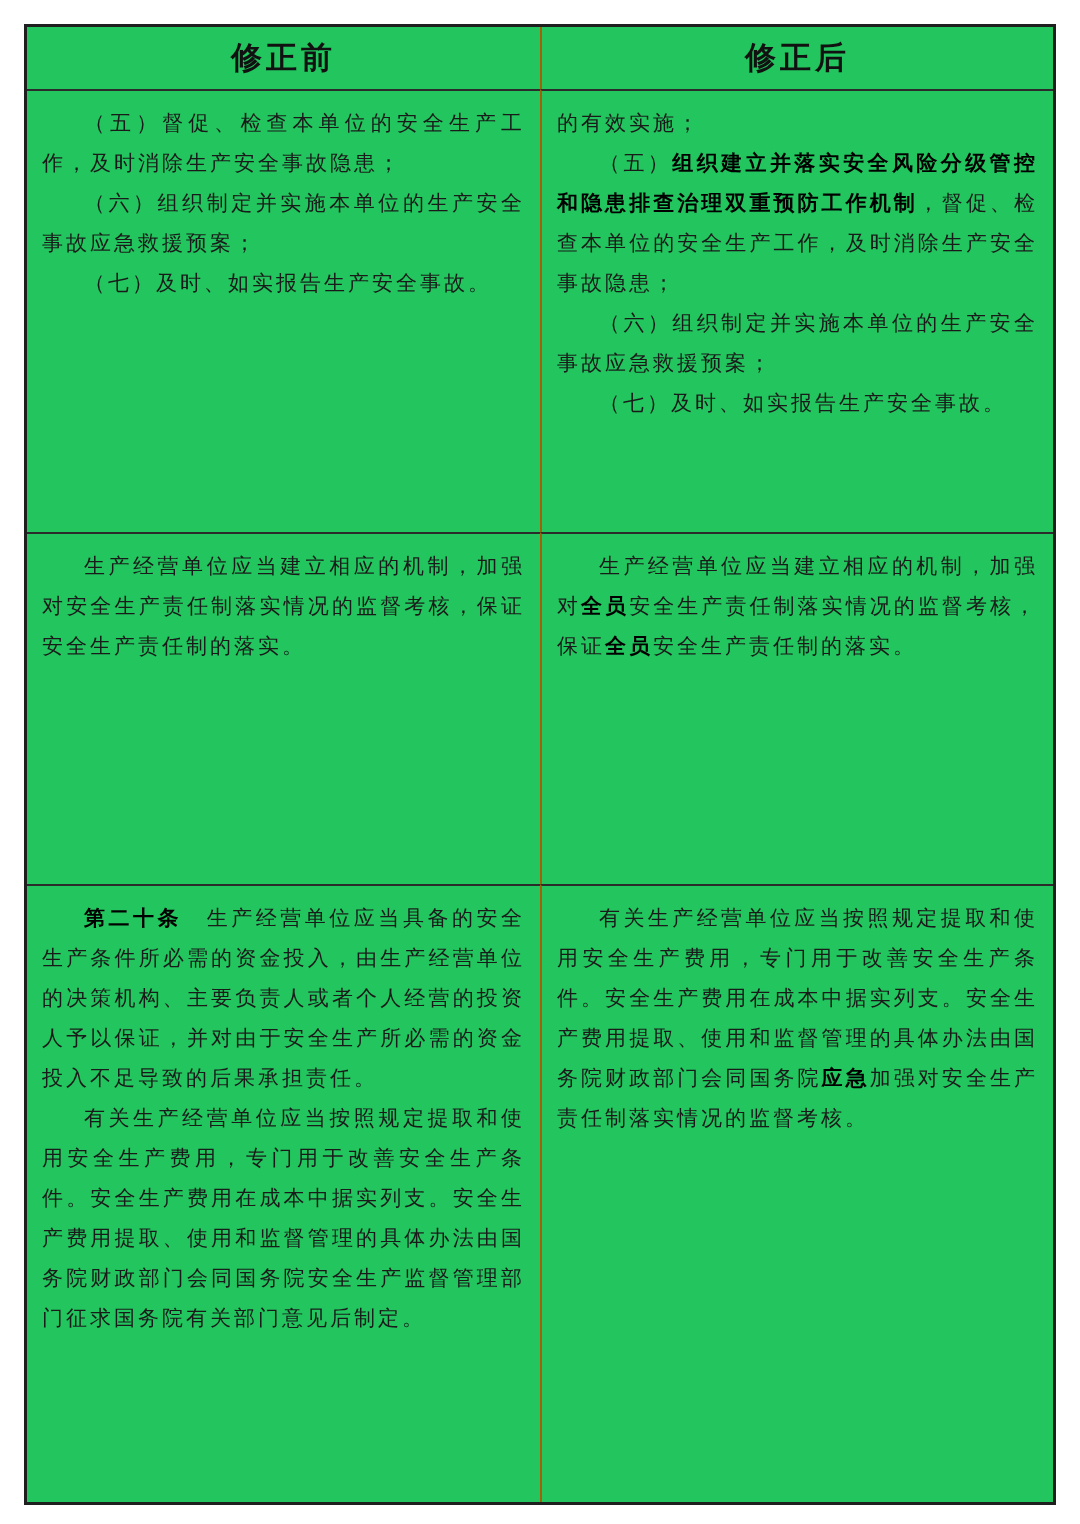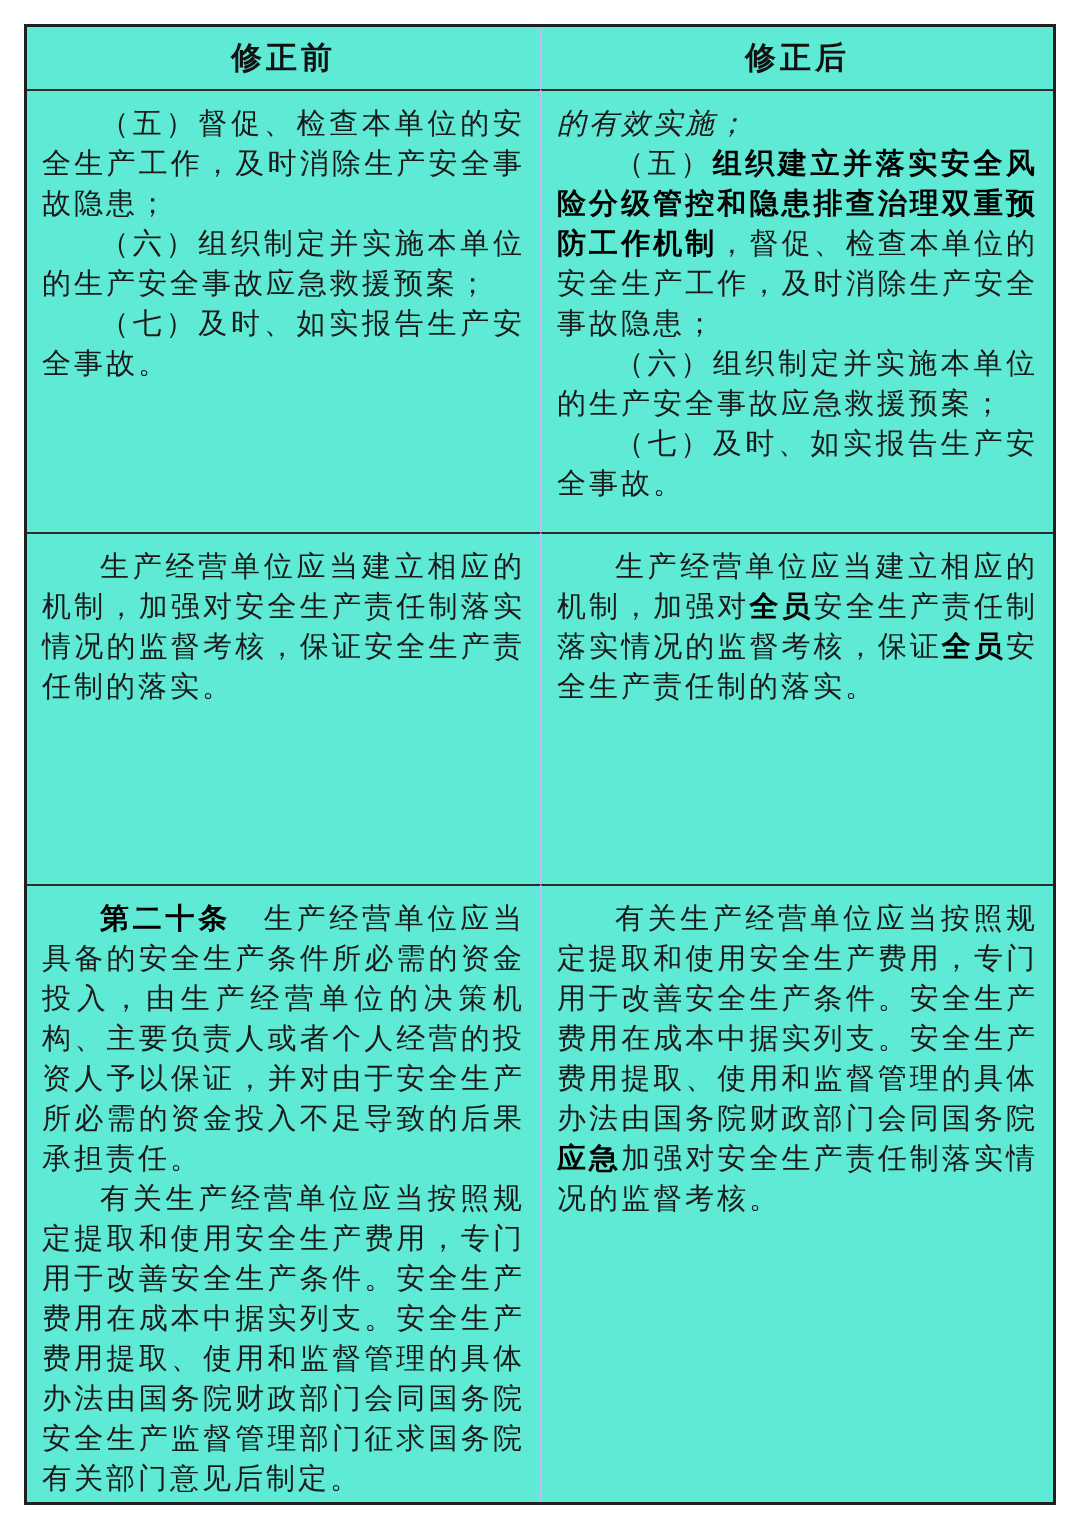--- a/index.html
+++ b/index.html
@@ -7,53 +7,53 @@
   body {
     font-family:"Liberation Serif","DejaVu Serif",serif;
     color:#1a1a1a;
     position:relative;
   }
   .comparison-table {
     position:absolute;
     left:24px; top:24px;
     width:1032px; height:1481px;
     border:3px solid #1f1f1f;
-    background:#5eead4;
+    background:#22c55e;
     display:grid;
     grid-template-columns:1fr 1fr;
     grid-template-rows:62px 443px 352px auto;
   }
   .cell {
     overflow:hidden;
     padding:12px 15px 0 15px;
     border-top:2px solid #2b2b2b;
   }
-  .col2 { border-left:2px solid #c4b5fd; }
+  .col2 { border-left:2px solid #a16207; }
   .header-cell {
     border-top:none;
     padding:0;
     display:flex;
     align-items:center;
     justify-content:center;
     font-family:"Liberation Sans","DejaVu Sans",sans-serif;
     font-weight:700;
     font-size:31px;
     letter-spacing:4px;
     color:#111111;
   }
   p.para {
-    font-size:29px;
+    font-size:21px;
     line-height:40px;
     letter-spacing:3px;
     text-align:justify;
     text-justify:inter-ideograph;
     text-indent:2em;
     color:#1a1a1a;
   }
-  p.para.noindent { text-indent:0;font-style:italic; }
+  p.para.noindent { text-indent:0; }
   span.run-b {
     font-family:"Liberation Sans","DejaVu Sans",sans-serif;
     font-weight:700;
     color:#000000;
   }
 </style>
 </head>
 <body>
 
 <div class="comparison-table">

